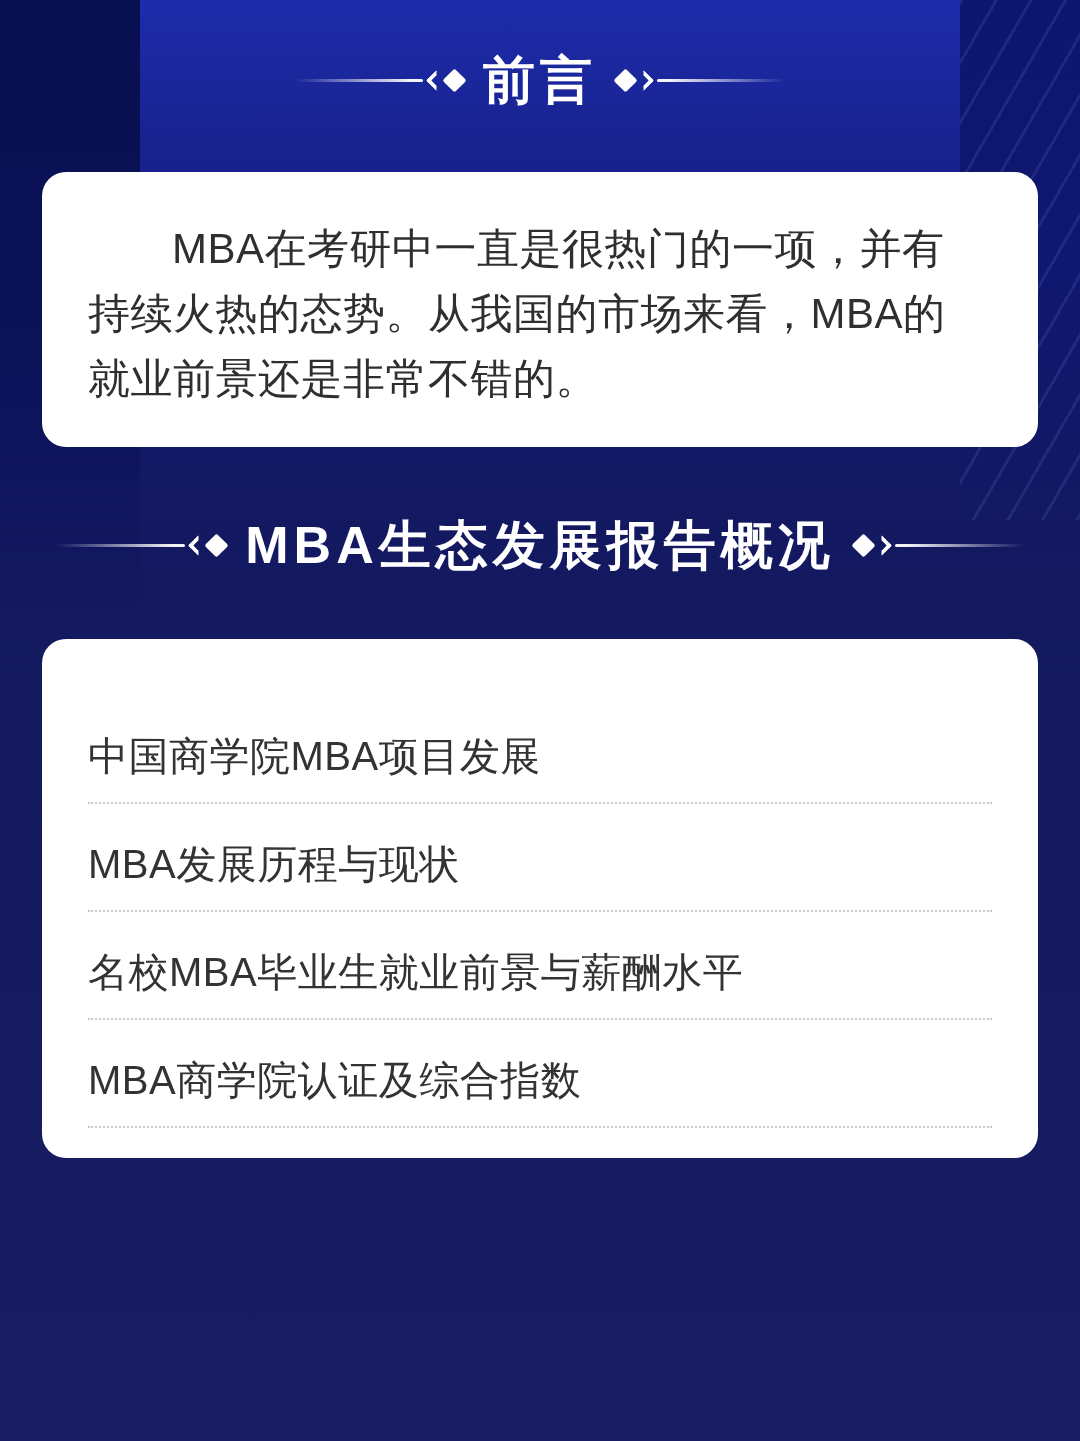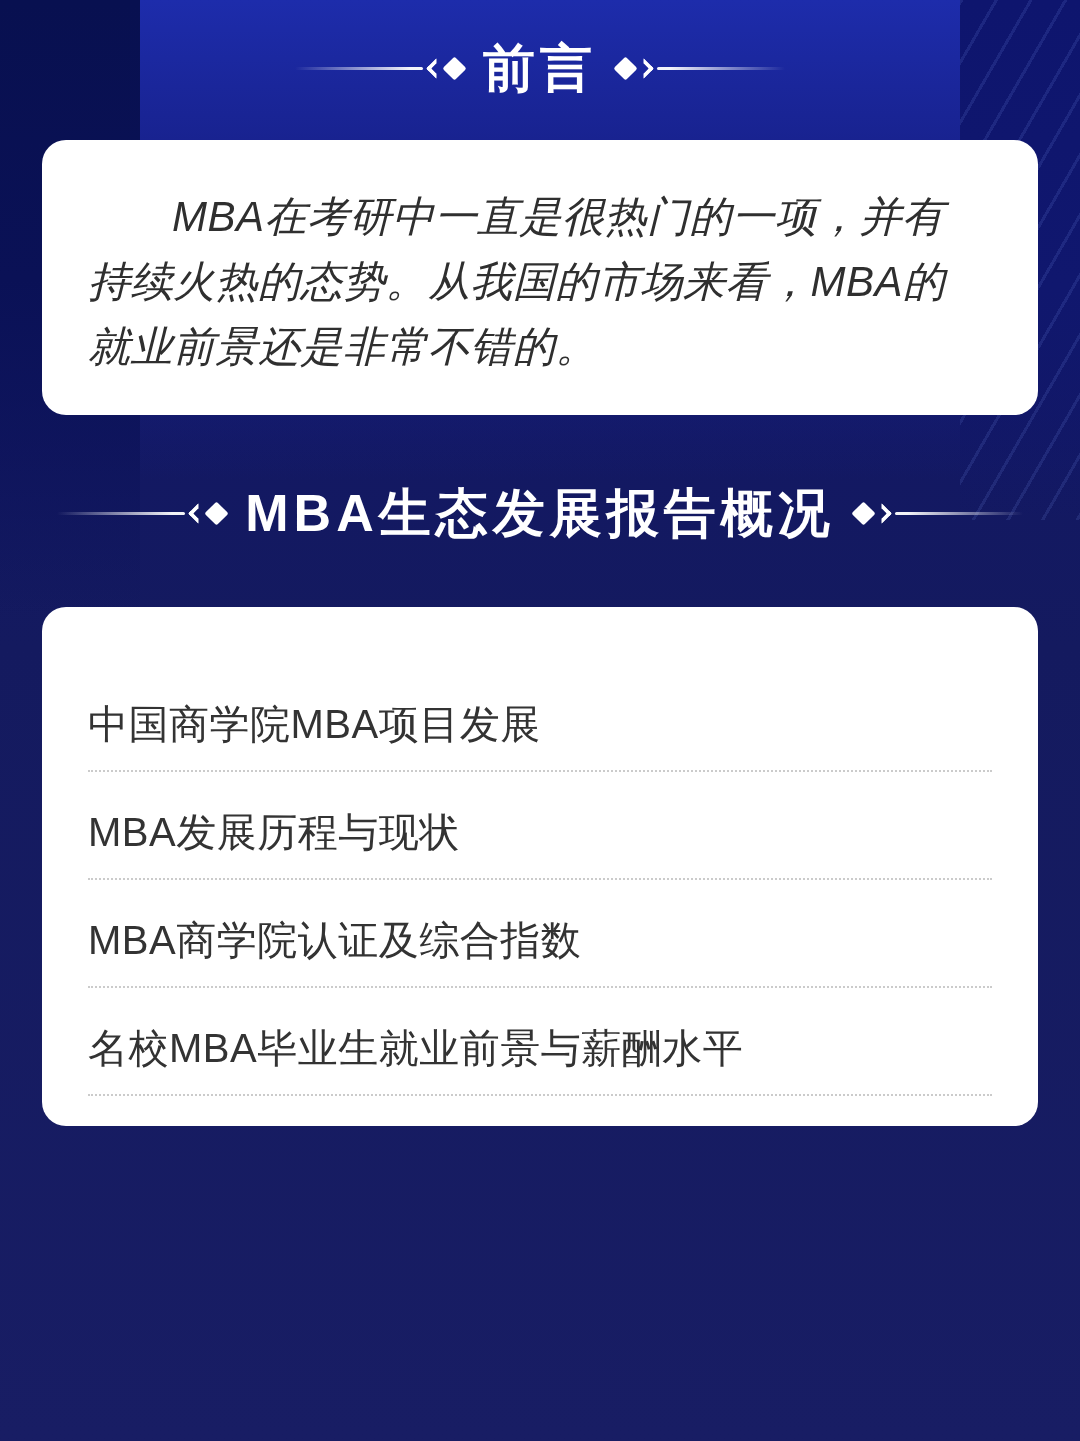--- a/index.html
+++ b/index.html
@@ -64,22 +64,22 @@
     transform: rotate(45deg);
   }
 
   
   .card {
     position: relative;
     margin: 0 42px;
     background: #ffffff;
     border-radius: 24px;
   }
-  .heading-preface { margin-top: 32px; }
-  .card-preface { margin-top: 36px; padding: 44px 46px 36px; font-style: italic; }
+  .heading-preface { margin-top: 44px; }
+  .card-preface { margin-top: 56px; padding: 44px 46px 36px; }
   .heading-report { margin-top: 62px; }
   .card-report { margin-top: 58px; padding: 57px 46px 30px; }
 
   .para {
     margin: 0;
     font-size: 42px;
     line-height: 65px;
     color: #2f2f2f;
     text-indent: 2em;
     white-space: pre-line;
@@ -128,18 +128,18 @@
     <h1 class="heading-text">MBA生态发展报告概况</h1>
     <span class="diamond"></span>
     <span class="chev chev-right"></span>
     <span class="hline hline-right"></span>
   </div>
 
   <section class="card card-report">
     <ul class="report-list">
       <li class="report-item">中国商学院MBA项目发展</li>
       <li class="report-item">MBA发展历程与现状</li>
+      <li class="report-item">名校MBA毕业生就业前景与薪酬水平</li>
       <li class="report-item">MBA商学院认证及综合指数</li>
-      <li class="report-item">名校MBA毕业生就业前景与薪酬水平</li>
     </ul>
   </section>
 
 </div>
 
 </body></html>

